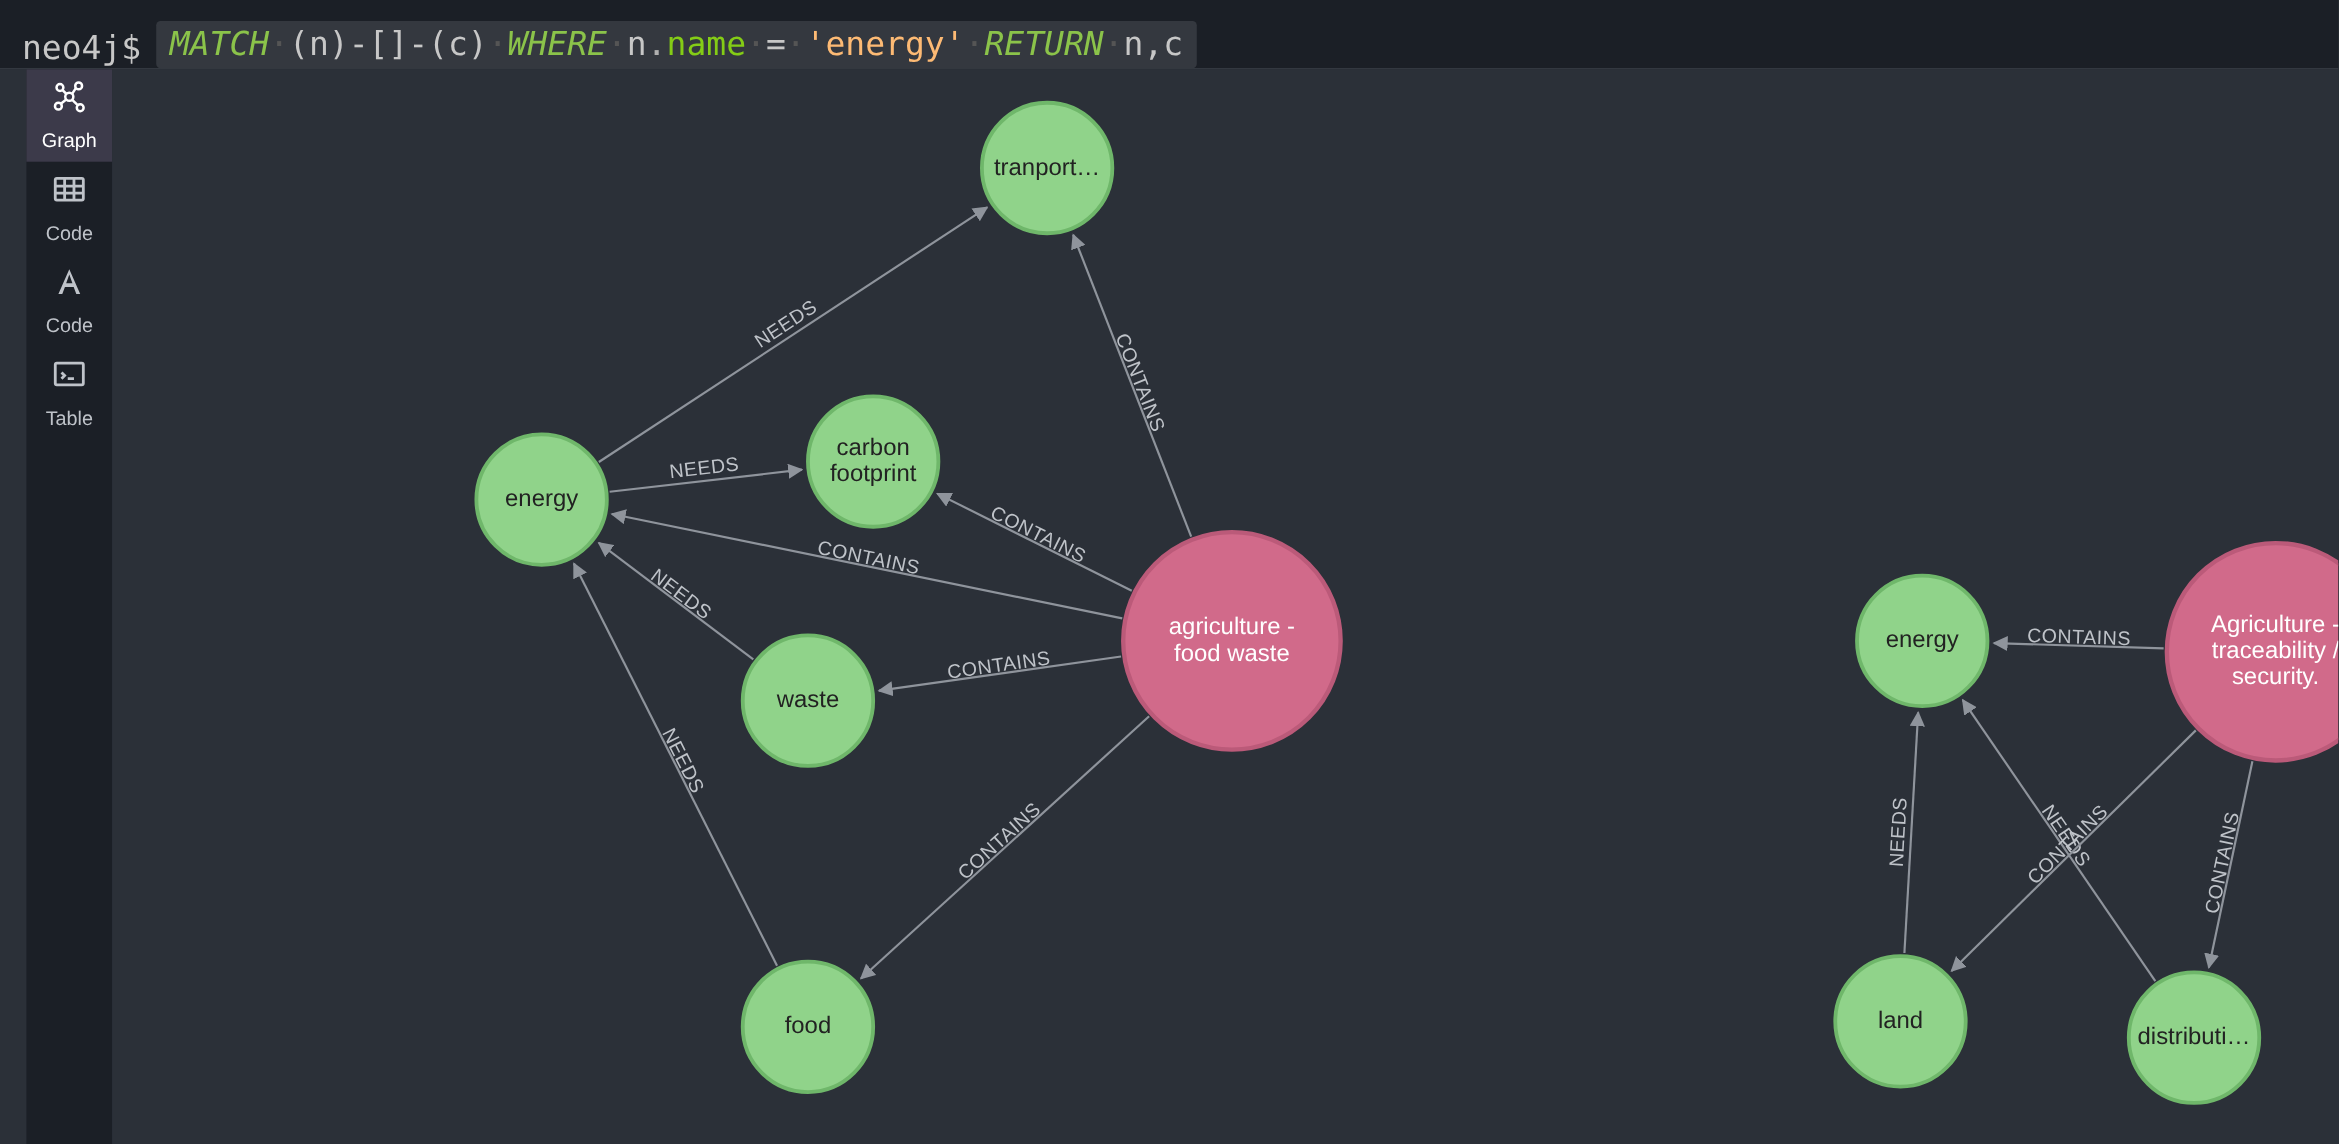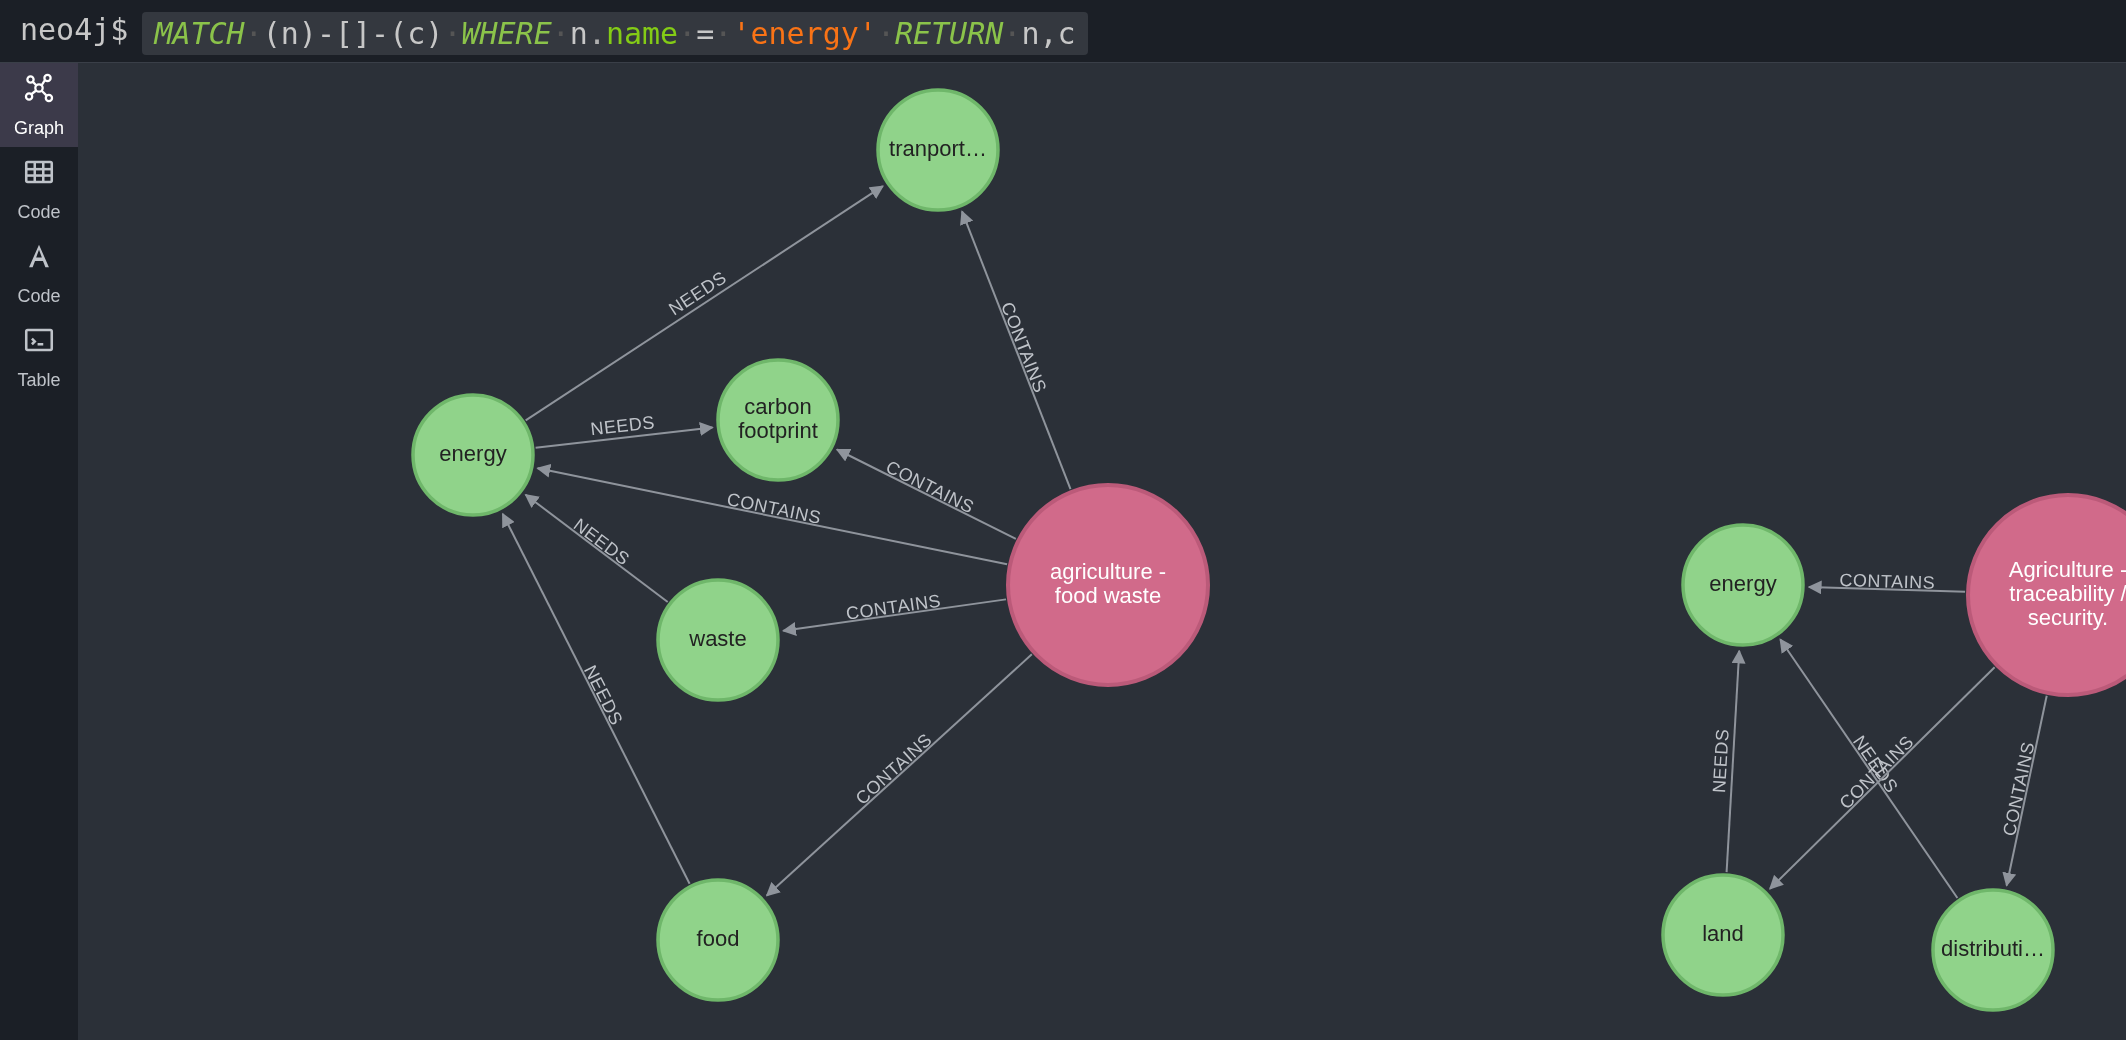--- a/index.html
+++ b/index.html
@@ -1,35 +1,35 @@
 <!DOCTYPE html>
 <html><head>
 <meta charset="utf-8">
 <style>
   * { box-sizing: border-box; margin: 0; padding: 0; }
   html, body { width: 100%; height: 100%; background: #2b3038; font-family: -apple-system, BlinkMacSystemFont, "Segoe UI", Helvetica, Arial, sans-serif; overflow: hidden; }
   
   .app { display: flex; flex-direction: column; width: 2126px; height: 1040px; }
   
-  .query-bar { display: flex; align-items: flex-start; height: 63px; background: #1b1f26; border-bottom: 1px solid #3a3f48; padding: 12px 20px; gap: 14px; }
+  .query-bar { display: flex; align-items: flex-end; height: 63px; background: #1b1f26; border-bottom: 1px solid #3a3f48; padding: 0 20px; gap: 14px; }
   .prompt { font-family: "Menlo", "Consolas", monospace; font-size: 30px; color: #c7c7c7; white-space: nowrap; }
   .query-box { flex: 0 0 auto; background: #34383f; border-radius: 4px; padding: 4px 12px; font-family: "Menlo", "Consolas", monospace; font-size: 30px; white-space: nowrap; }
   .kw { color: #8bc34a; font-style: italic; }
   .paren { color: #c7c7c7; }
   .var { color: #c7c7c7; }
   .dot { color: #b0b0b0; }
   .prop { color: #84cc16; }
   .op { color: #c7c7c7; }
-  .str { color: #f97316; }
+  .str { color: #fdba74; }
   .comma { color: #c7c7c7; }
   .ws { color: #555; }
   
   .body { flex: 1; display: flex; background: #2b3038; position: relative; }
   
-  .sidebar { width: 78px; background: #1b1f26; display: flex; flex-direction: column; padding-top: 0; }
+  .sidebar { width: 78px; background: #1b1f26; display: flex; flex-direction: column; padding-top: 0; margin-left: 24px; }
   .side-item { width: 78px; height: 84px; display: flex; flex-direction: column; align-items: center; justify-content: center; gap: 8px; color: #bfc3c9; cursor: pointer; font-size: 18px; }
   .side-item.active { background: #3c3a4a; color: #fff; }
   .side-item svg { width: 34px; height: 34px; }
   .side-label { font-size: 18px; }
   
   .graph-canvas { flex: 1; position: relative; background: #2b3038; overflow: hidden; }
   
   svg.graph { width: 100%; height: 100%; }
   
   .node circle.green { fill: #90d38a; stroke: #6fb76a; stroke-width: 3.5; }

